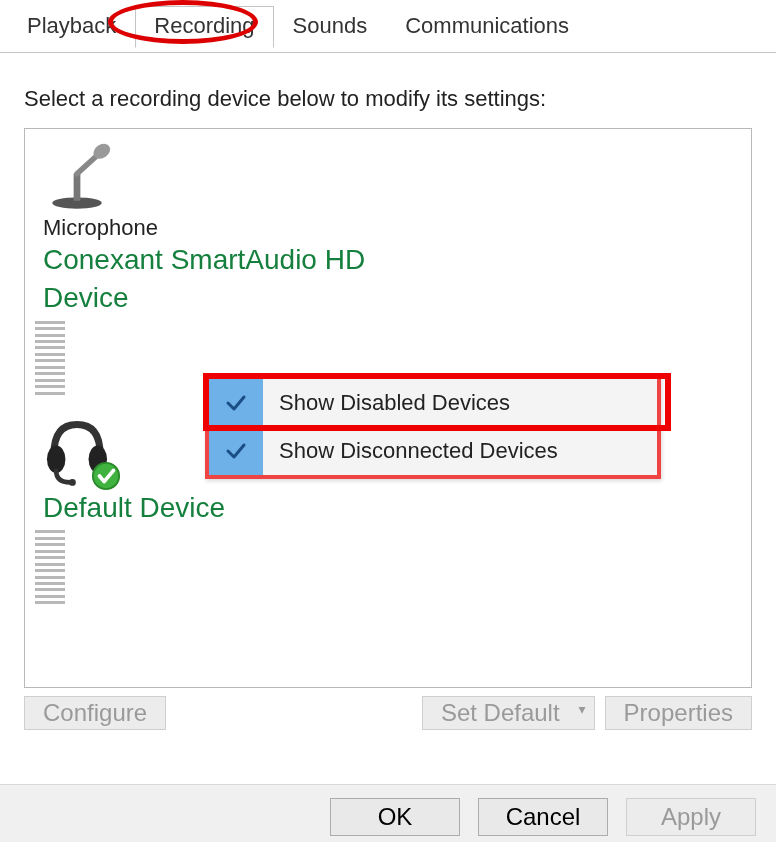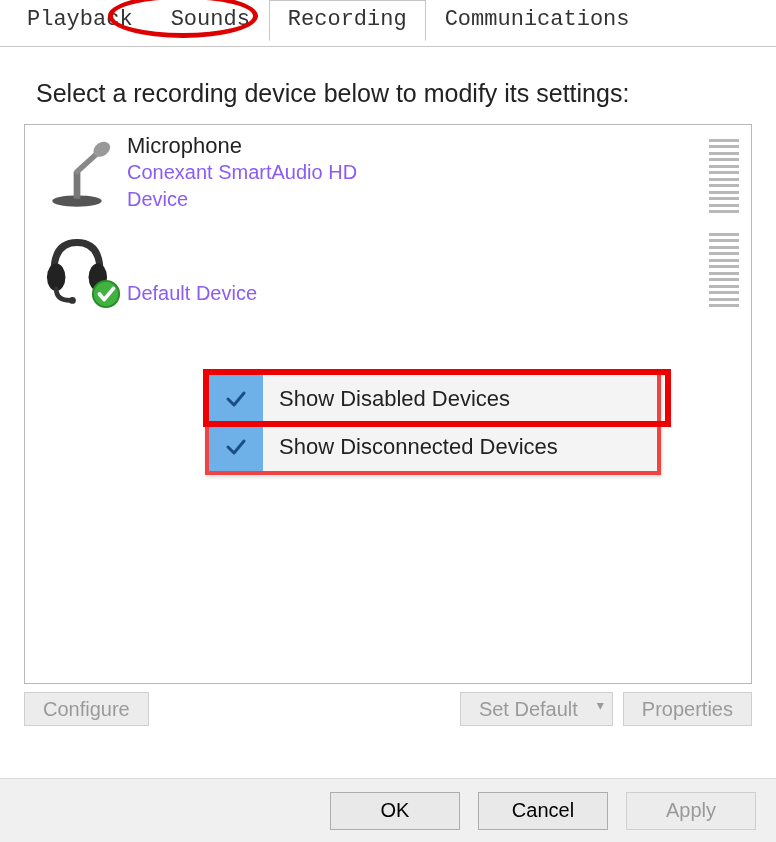--- a/index.html
+++ b/index.html
@@ -13,22 +13,22 @@
   }
   .window {
     background: #fff;
     width: 776px;
     height: 842px;
     position: relative;
   }
   .tabs {
     display: flex;
     margin-left: 8px;
-    position: relative;
-    font-family: Liberation Mono, monospace;
+    margin-top: 6px;
+    position: relative;
   }
   .tab {
     padding: 6px 18px 8px 18px;
     font-size: 22px;
     color: #333;
     border: 1px solid transparent;
     cursor: pointer;
     position: relative;
   }
   .tab.active {
@@ -56,54 +56,55 @@
     pointer-events: none;
     z-index: 10;
   }
 
   .content {
     position: relative;
     padding: 18px 24px 0 24px;
     z-index: 3;
   }
   .instruction {
-    font-size: 25px;
+    font-size: 22px;
     color: #222;
-    margin: 20px 0 16px 12px;
+    margin: 20px 0 16px 0;
   }
   .device-list {
     border: 1px solid #b8b8b8;
     background: #fff;
     height: 560px;
     position: relative;
   }
   .device-row {
     display: flex;
-    align-items: flex-end;
+    align-items: flex-start;
     padding: 8px 10px;
+    flex-direction: column;
   }
   .device-icon {
     width: 84px;
     height: 78px;
     display: flex;
     align-items: center;
     justify-content: center;
     position: relative;
   }
   .device-info {
     flex: 1;
     padding-left: 8px;
   }
   .device-name {
     font-size: 22px;
     color: #222;
   }
   .device-sub {
-    font-size: 20px;
-    color: #8b5cf6;
+    font-size: 28px;
+    color: #15803d;
     line-height: 1.35;
   }
   .level-meter {
     width: 30px;
     height: 74px;
     margin-top: 4px;
     display: flex;
     flex-direction: column;
     justify-content: space-between;
     margin-right: 2px;
@@ -153,21 +154,21 @@
   }
 
   .lower-buttons {
     display: flex;
     padding: 8px 24px 0 24px;
     gap: 10px;
   }
   .spacer { flex: 1; }
   .btn {
     font-family: inherit;
-    font-size: 20px;
+    font-size: 24px;
     padding: 2px 18px;
     height: 34px;
     border: 1px solid #adadad;
     background: #e9e9e9;
     cursor: pointer;
   }
   .btn:disabled {
     color: #9a9a9a;
     background: #ececec;
     border-color: #cfcfcf;
@@ -198,22 +199,22 @@
   .dialog-footer .btn { width: 130px; height: 38px; }
 
 </style>
 </head>
 <body>
 
 <div class="window">
 
   <div class="tabs">
     <div class="tab">Playback</div>
+    <div class="tab active">Recording</div>
     <div class="tab">Sounds</div>
-    <div class="tab active">Recording</div>
     <div class="tab">Communications</div>
     <div class="red-ellipse"></div>
   </div>
   <div class="tab-bar-line"></div>
 
   <div class="content">
     <div class="instruction">Select a recording device below to modify its settings:</div>
 
     <div class="device-list">
 

